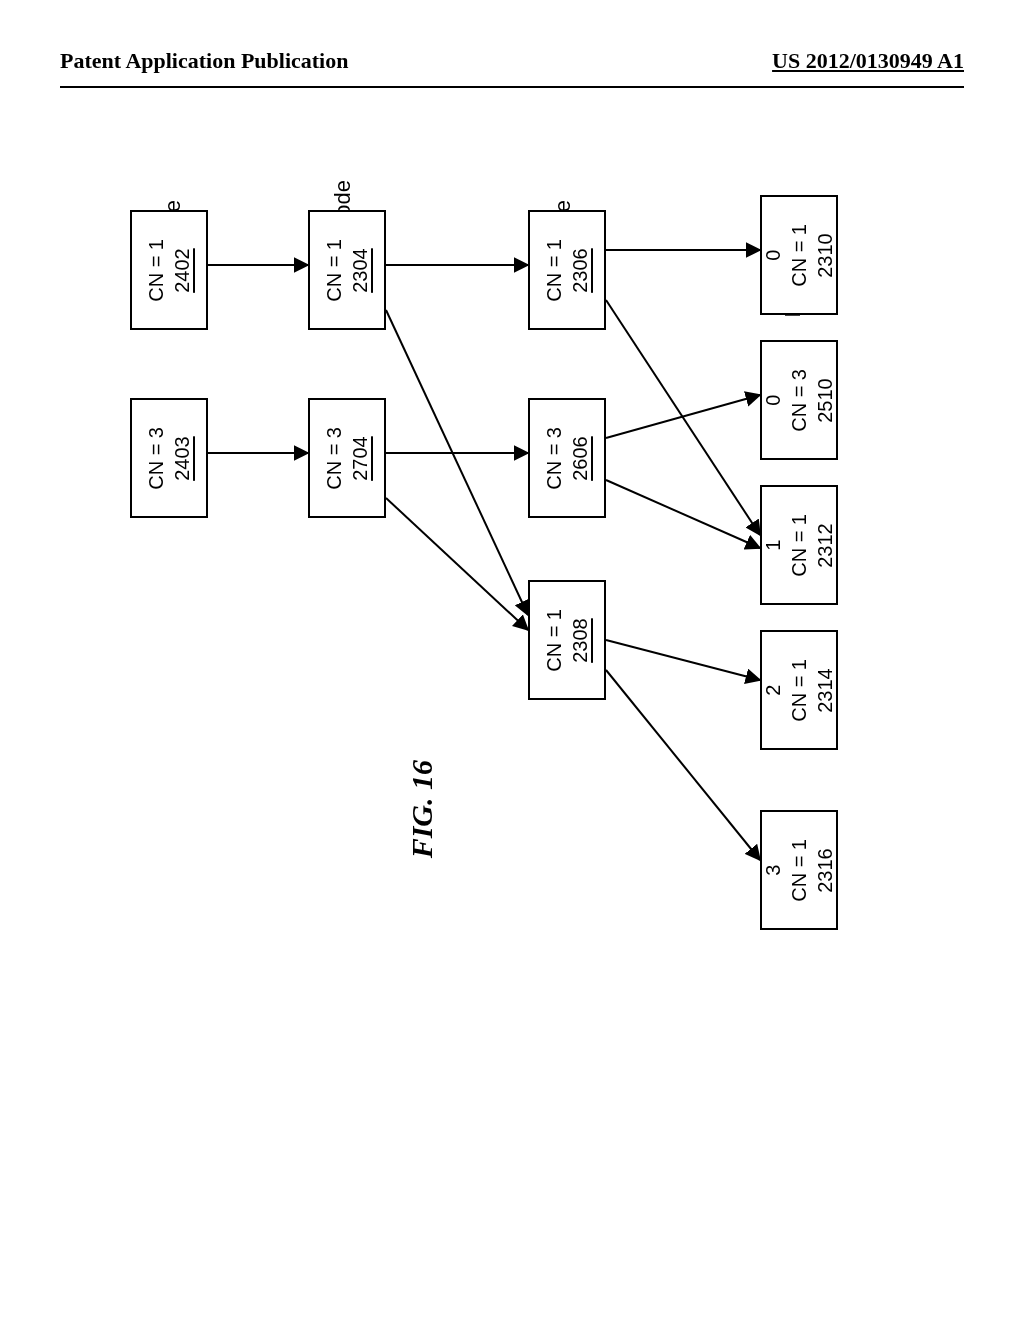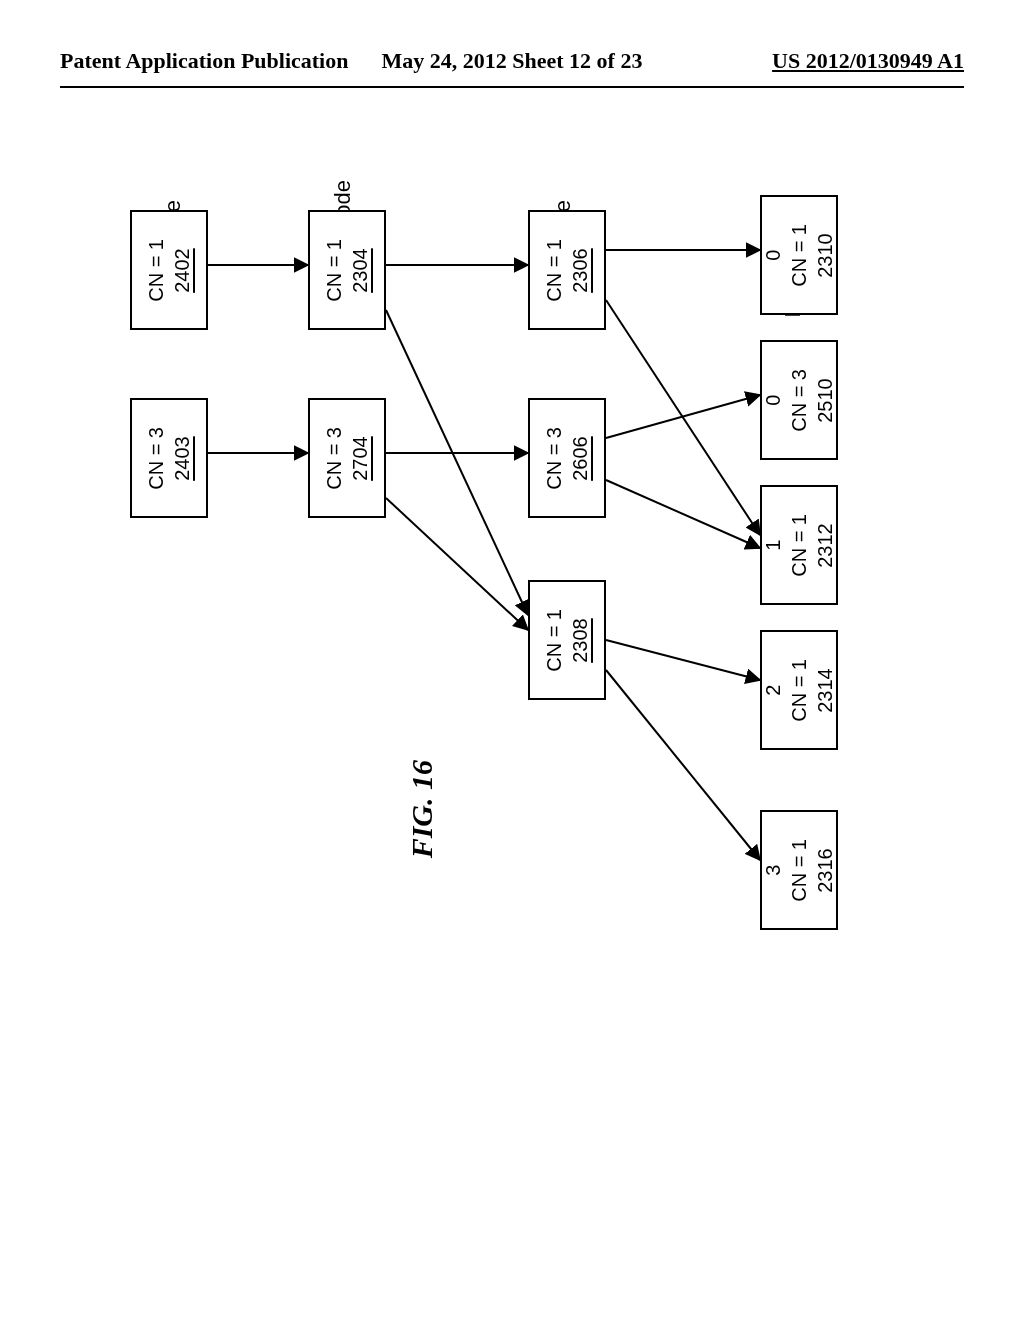--- a/index.html
+++ b/index.html
@@ -87,21 +87,20 @@
     width: 100%; height: 100%;
     pointer-events: none;
   }
 </style>
 </head>
 <body>
 
 <div class="page">
 
   <div class="header">
-    <span class="header-mid">May 24, 2012  Sheet 12 of 23</span>
     <span class="header-left">Patent Application Publication</span>
     <span class="header-right">US 2012/0130949 A1</span>
   </div>
 
   <div class="diagram">
 
     <svg class="arrows" viewBox="0 0 904 1100">
       <defs>
         <marker id="ah" viewBox="0 0 10 10" refX="9" refY="5" markerWidth="8" markerHeight="8" orient="auto">
           <path d="M0,0 L10,5 L0,10 z" fill="#000"></path>

